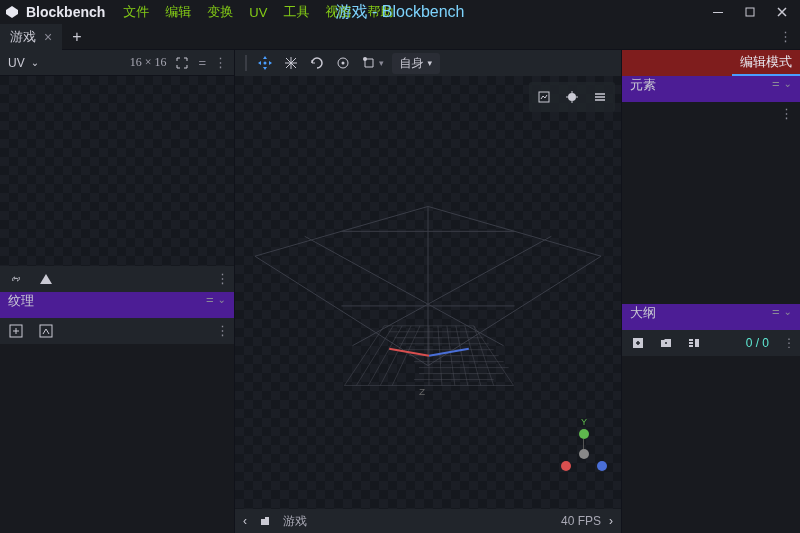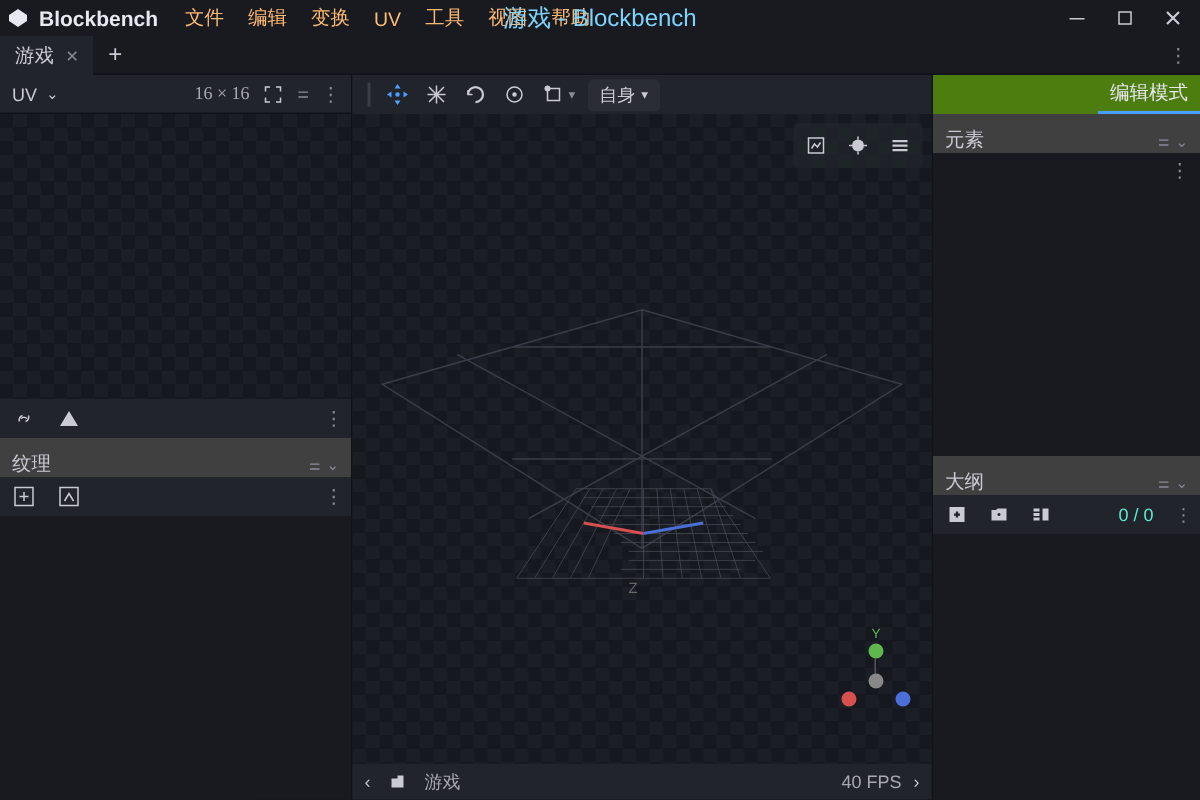--- a/index.html
+++ b/index.html
@@ -1,60 +1,60 @@
 <!DOCTYPE html>
 <html><head>
 <meta charset="utf-8">
 <style>
 *{margin:0;padding:0;box-sizing:border-box;font-family:-apple-system,BlinkMacSystemFont,"Segoe UI",sans-serif;user-select:none}
 body{width:800px;height:533px;background:#181a1f;color:#cacad4;overflow:hidden;font-size:13px}
 .titlebar{height:24px;background:#181a1f;display:flex;align-items:center;padding:0 4px;position:relative}
 .logo{width:16px;height:16px;margin-right:6px;display:flex;align-items:center;justify-content:center}
 .app-name{font-weight:600;font-size:14px;color:#e8e8f0;margin-right:10px}
-.menu-item{padding:0 8px;font-size:13px;color:#fdba74;cursor:pointer}
+.menu-item{padding:0 8px;font-size:13px;color:#84cc16;cursor:pointer}
 .title-center{position:absolute;left:50%;transform:translateX(-50%);color:#7dd3fc;font-size:16px}
 .win-controls{margin-left:auto;display:flex;gap:4px}
 .win-btn{width:28px;height:20px;display:flex;align-items:center;justify-content:center;cursor:pointer;color:#cacad4}
 .tabs{height:26px;background:#181a1f;display:flex;align-items:center;border-bottom:1px solid #10121a}
 .tab{height:26px;padding:0 10px;display:flex;align-items:center;gap:8px;background:#21252b;font-size:13px;cursor:pointer}
 .tab-close{color:#8a8a96;font-size:14px;cursor:pointer}
 .tab-add{padding:0 10px;font-size:16px;color:#cacad4;cursor:pointer}
 .tab-end{margin-left:auto;padding:0 8px;color:#8a8a96;cursor:pointer}
 .workspace{display:flex;height:483px}
 .left-col{width:234px;display:flex;flex-direction:column;background:#181a1f}
 .uv-bar{height:26px;display:flex;align-items:center;padding:0 8px;gap:6px;background:#21252b;border-bottom:1px solid #10121a}
 .uv-label{font-size:12px;color:#cacad4}
 .uv-spacer{flex:1}
 .uv-dim{font-size:12px;color:#a8a8b4;font-family:Liberation Serif, serif}
 .icon-btn{width:20px;height:20px;display:flex;align-items:center;justify-content:center;cursor:pointer;color:#cacad4;font-size:13px}
 .uv-canvas{flex:1;background-image:repeating-conic-gradient(#1b1e25 0% 25%,#15181e 0% 50%);background-size:18px 18px}
 .left-tools{height:26px;display:flex;align-items:center;padding:0 6px;gap:10px;background:#21252b}
 .dots{margin-left:auto;color:#8a8a96;cursor:pointer;letter-spacing:-1px}
-.panel-head{height:26px;display:flex;align-items:flex-end;padding:0 8px;background:#404040;font-size:13px}
+.panel-head{height:26px;display:flex;align-items:flex-start;padding:0 8px;background:#4c1d95;font-size:13px}
 .eq-caret{margin-left:auto;display:flex;gap:4px;align-items:center;color:#8a8a96}
 .left-bottom{height:26px;display:flex;align-items:center;padding:0 6px;gap:10px;background:#21252b}
 .center-col{flex:1;display:flex;flex-direction:column;background:#181a1f;border-left:1px solid #10121a;border-right:1px solid #10121a}
 .toolbar{height:26px;display:flex;align-items:center;padding:0 6px;gap:2px;background:#21252b}
 .tool-ic{width:24px;height:24px;display:flex;align-items:center;justify-content:center;cursor:pointer;color:#cacad4}
 .tool-ic.accent{color:#4a9eff}
 .pivot{margin-left:6px;padding:2px 8px;background:#2a2d35;border-radius:3px;font-size:12px;cursor:pointer;display:flex;align-items:center;gap:4px}
 .viewport{flex:1;position:relative;background-image:repeating-conic-gradient(#1b1e25 0% 25%,#15181e 0% 50%);background-size:18px 18px;overflow:hidden}
 .vp-controls{position:absolute;top:6px;right:6px;display:flex;gap:4px;background:rgba(33,37,43,0.8);padding:3px;border-radius:3px}
 .gizmo{position:absolute;bottom:30px;right:12px;width:50px;height:50px}
 .gz-dot{position:absolute;width:10px;height:10px;border-radius:50%}
 .gz-y{background:#5fb84e;top:0;left:20px}
 .gz-x{background:#d84f4f;bottom:8px;left:2px}
 .gz-z{background:#4a6fd8;bottom:8px;right:2px}
 .gz-c{background:#888;top:20px;left:20px}
 .gz-line{position:absolute;background:#555;width:1px;height:18px;left:24px;top:10px}
 .statusbar{height:24px;display:flex;align-items:center;padding:0 8px;gap:8px;background:#21252b;font-size:12px;color:#a8a8b4}
 .sb-nav{cursor:pointer;color:#cacad4}
 .sb-spacer{flex:1}
 .right-col{width:178px;display:flex;flex-direction:column;background:#181a1f}
-.mode-tabs{height:26px;display:flex;align-items:flex-end;background:#4d7c0f;justify-content:flex-end;gap:16px}
+.mode-tabs{height:26px;display:flex;align-items:flex-end;background:#7f1d1d;justify-content:flex-end;gap:16px}
 .mode-tab{padding:0 8px;height:26px;display:flex;align-items:center;font-size:13px;cursor:pointer}
 .mode-tab.active{border-bottom:2px solid #4a9eff;color:#e8e8f0}
 .panel-body{flex:1}
 .outline-tools{height:26px;display:flex;align-items:center;padding:0 6px;gap:8px;background:#21252b;font-size:12px}
 .outline-count{margin-left:auto;color:#5eead4}
 svg{display:block}
 </style>
 </head>
 <body>
 

